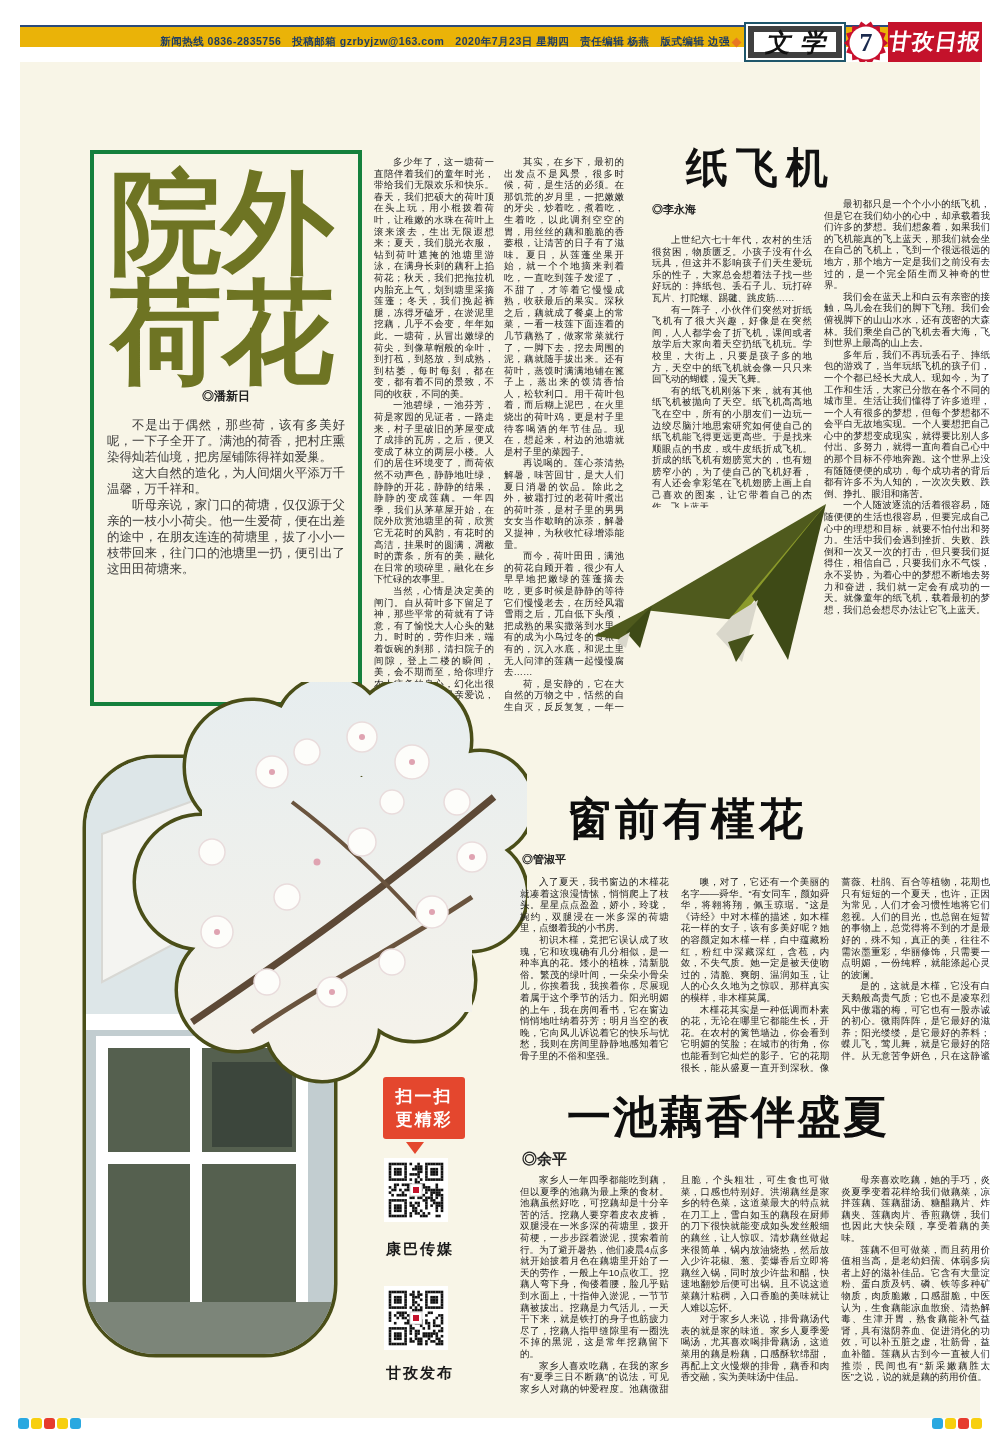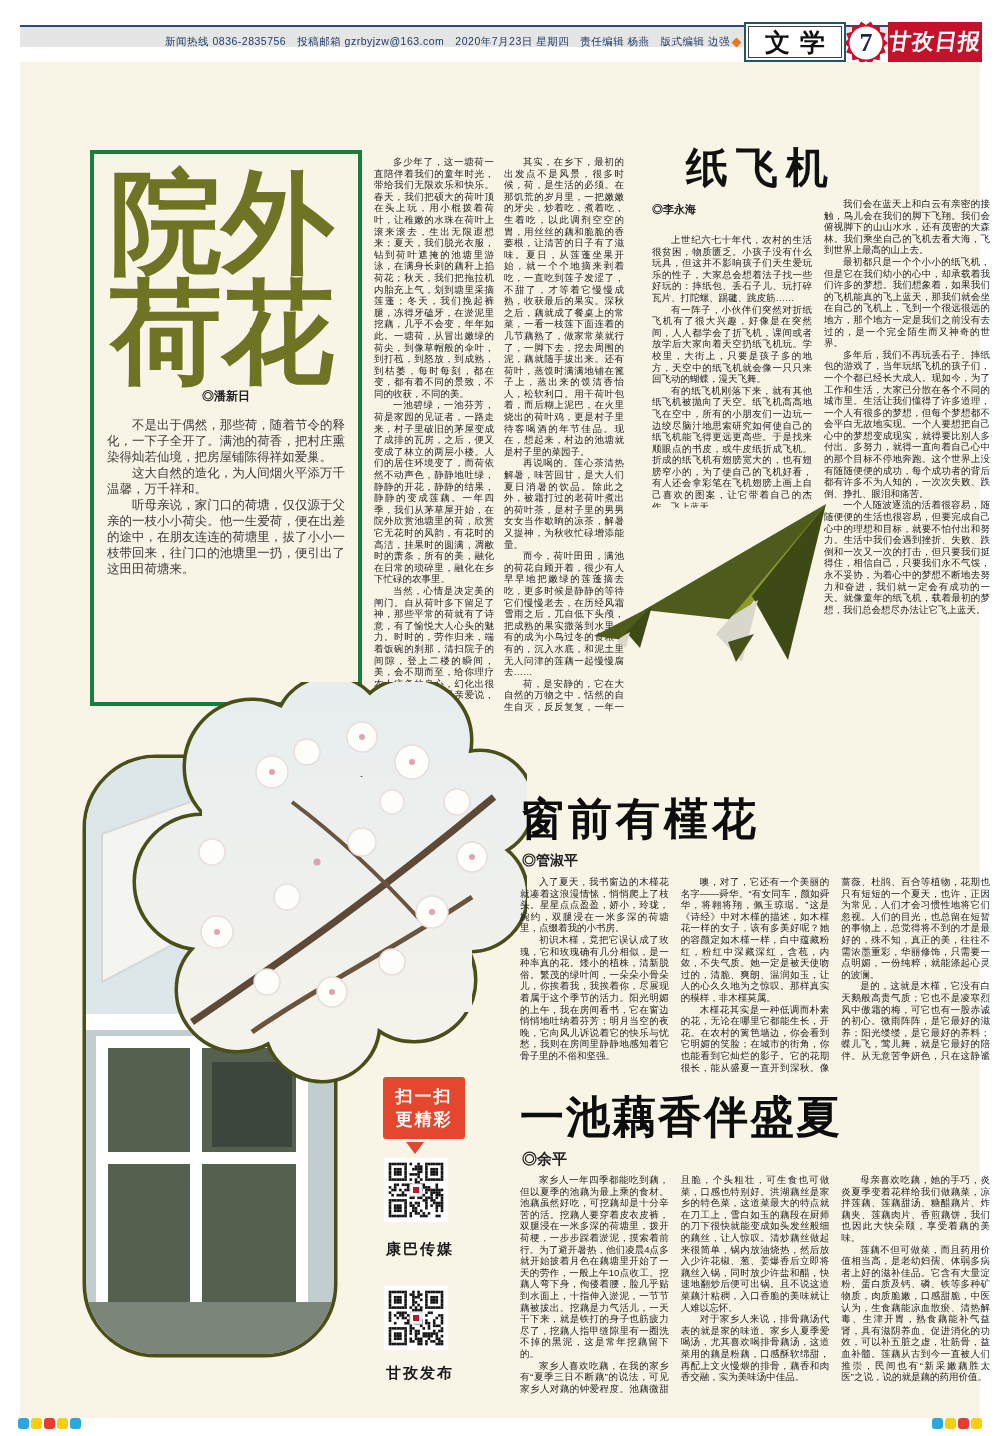--- a/index.html
+++ b/index.html
@@ -1,25 +1,25 @@
 <!DOCTYPE html>
 <html><head>
 <meta charset="utf-8">
 <style>
   html,body{margin:0;padding:0;background:#ffffff;}
   .page{position:relative;width:1000px;height:1436px;background:#ffffff;overflow:hidden;
         font-family:"Liberation Sans",sans-serif;color:#222;}
   
   .topline{position:absolute;left:20px;top:25px;width:960px;height:2px;background:#2b4a7a;}
-  .band{position:absolute;left:20px;top:27px;width:960px;height:20px;background:#e5e5e5;}
+  .band{position:absolute;left:20px;top:27px;width:960px;height:20px;background:#eab308;font-weight:bold;}
   .band-info{position:absolute;right:250px;top:8px;font-size:10.5px;color:#1d3d66;letter-spacing:0.5px;white-space:nowrap;}
   .orange-diamond{position:absolute;left:733px;top:39px;width:7px;height:7px;background:#e87722;transform:rotate(45deg);}
   .section-box{position:absolute;left:744px;top:22px;width:102px;height:40px;background:#ffffff;border:2px solid #1f566b;box-sizing:border-box;}
-  .section-inner{position:absolute;inset:2px;border:1px solid #404040;display:flex;align-items:center;justify-content:center;
-                 font-size:25px;font-weight:bold;letter-spacing:10px;padding-left:10px;color:#111;font-family:"Liberation Serif",serif;}
+  .section-inner{position:absolute;inset:2px;border:6px solid #404040;display:flex;align-items:center;justify-content:center;
+                 font-size:25px;font-weight:bold;letter-spacing:10px;padding-left:10px;color:#111;font-family:"Liberation Serif",serif;font-style:italic;}
   .badge-wrap{position:absolute;left:844px;top:21px;width:44px;height:44px;}
   .badge-num{position:absolute;left:844px;top:21px;width:44px;height:44px;display:flex;align-items:center;justify-content:center;
              font-size:26px;font-weight:bold;color:#1a2a4e;font-family:"Liberation Serif",serif;}
   .masthead{position:absolute;left:888px;top:22px;width:94px;height:40px;background:#c4122b;display:flex;align-items:center;justify-content:center;}
   .masthead span{color:#ffffff;font-size:22px;font-weight:bold;font-family:"Liberation Serif",serif;transform:skewX(-8deg);letter-spacing:1px;}
   
   .content-bg{position:absolute;left:20px;top:62px;width:960px;height:1356px;background:#f8f5e7;}
   
   .lotus-box{position:absolute;left:90px;top:150px;width:272px;height:556px;border:4px solid #15803d;box-sizing:border-box;}
   .big-row{display:flex;justify-content:space-between;padding:0 16px;font-family:"Liberation Serif",serif;
@@ -52,23 +52,23 @@
             color:#fff;font-weight:bold;font-size:17px;line-height:23px;text-align:center;padding-top:8px;box-sizing:border-box;letter-spacing:2px;}
   .scan-arrow{position:absolute;left:406px;top:1142px;width:0;height:0;
               border-left:9px solid transparent;border-right:9px solid transparent;border-top:12px solid #e4472e;}
   .qr{position:absolute;width:64px;height:64px;background:#fff;}
   .qr1{left:384px;top:1158px;}
   .qr2{left:384px;top:1286px;}
   .qr-caption{position:absolute;width:80px;text-align:left;font-size:15px;font-weight:600;color:#1a1a1a;letter-spacing:2px;}
   .cap1{left:386px;top:1240px;}
   .cap2{left:386px;top:1364px;}
   
-  .art-title{position:absolute;font-family:Liberation Sans, sans-serif;font-weight:bold;color:#0d0d0d;}
+  .art-title{position:absolute;font-family:Liberation Sans, sans-serif;font-weight:bold;color:#0d0d0d;margin-left:47px;}
   .hib-title{left:520px;top:790px;font-size:44px;letter-spacing:4px;}
-  .hib-author{position:absolute;left:522px;top:852px;font-size:14px;font-weight:bold;}
+  .hib-author{position:absolute;left:522px;top:852px;font-size:11px;font-weight:bold;}
   .hib-body{position:absolute;left:520px;top:876px;width:470px;height:198px;}
   .root-title{left:520px;top:1088px;font-size:44px;letter-spacing:2px;}
   .root-author{position:absolute;left:522px;top:1150px;font-size:15px;font-weight:bold;}
   .root-body{position:absolute;left:520px;top:1174px;width:470px;height:246px;}
   
   .marks{position:absolute;display:flex;gap:2px;}
   .marks-left{left:18px;top:1418px;}
   .marks-right{right:18px;top:1418px;}
   .mark{width:11px;height:11px;border-radius:3px;}
 </style>
@@ -94,21 +94,21 @@
     <span>甘孜日报</span>
   </div>
 
   <div class="content-bg"></div>
 
   <div class="lotus-box">
     <div class="big-row first">院外</div>
     <div class="big-row">荷花</div>
     <div class="lotus-author">◎潘新日</div>
     <div class="lotus-intro">
-        <p>不是出于偶然，那些荷，随着节令的释化，一下子全开了。满池的荷香，把村庄熏染得灿若仙境，把房屋铺陈得祥如爱巢。</p>
+        <p>不是出于偶然，那些荷，该有多美好呢，一下子全开了。满池的荷香，把村庄熏染得灿若仙境，把房屋铺陈得祥如爱巢。</p>
         <p>这大自然的造化，为人间烟火平添万千温馨，万千祥和。</p>
         <p>听母亲说，家门口的荷塘，仅仅源于父亲的一枝小小荷尖。他一生爱荷，便在出差的途中，在朋友连连的荷塘里，拔了小小一枝带回来，往门口的池塘里一扔，便引出了这田田荷塘来。</p>
       </div>
   </div>
 
   <div class="lotus-body bodytext cols2">
       <p>多少年了，这一塘荷一直陪伴着我们的童年时光，带给我们无限欢乐和快乐。春天，我们把硕大的荷叶顶在头上玩，用小棍拨着荷叶，让稚嫩的水珠在荷叶上滚来滚去，生出无限遐想来；夏天，我们脱光衣服，钻到荷叶遮掩的池塘里游泳，在满身长刺的藕秆上掐荷花；秋天，我们把拖拉机内胎充上气，划到塘里采摘莲蓬；冬天，我们挽起裤腿，冻得牙磕牙，在淤泥里挖藕，几乎不会变，年年如此。一塘荷，从冒出嫩绿的荷尖，到像草帽般的伞叶，到打苞，到怒放，到成熟，到枯萎，每时每刻，都在变，都有着不同的景致，不同的收获，不同的美。</p>
       <p>一池碧绿，一池芬芳，荷是家园的见证者，一路走来，村子里破旧的茅屋变成了成排的瓦房，之后，便又变成了林立的两层小楼。人们的居住环境变了，而荷依然不动声色，静静地吐绿，静静的开花，静静的结果，静静的变成莲藕。一年四季，我们从茅草屋开始，在院外欣赏池塘里的荷，欣赏它无花时的风韵，有花时的高洁，挂果时的圆满，凋敝时的萧条，所有的美，融化在日常的琐碎里，融化在乡下忙碌的农事里。</p>
       <p>当然，心情是决定美的闸门。自从荷叶多下留足了神，那些平常的荷就有了诗意，有了愉悦大人心头的魅力。时时的，劳作归来，端着饭碗的刹那，清扫院子的间隙，登上二楼的瞬间，美，会不期而至，给你理疗农人疲惫的身心，幻化出很多好心情，难怪母亲爱说，荷是庄稼长出的笑脸。</p>
       <p>其实，在乡下，最初的出发点不是风景，很多时候，荷，是生活的必须。在那饥荒的岁月里，一把嫩嫩的牙尖，炒着吃，煮着吃，生着吃，以此调剂空空的胃，用丝丝的藕和脆脆的香蒌根，让清苦的日子有了滋味。夏日，从莲蓬坐果开始，就一个个地摘来剥着吃，一直吃到莲子发涩了，不甜了，才等着它慢慢成熟，收获最后的果实。深秋之后，藕就成了餐桌上的常菜，一看一枝莲下面连着的几节藕熟了，做家常菜就行了，一脚下去，挖去周围的泥，藕就随手拔出来。还有荷叶，蒸馍时满满地铺在篦子上，蒸出来的馍清香怡人，松软利口。用干荷叶包着，而后糊上泥巴，在火里烧出的荷叶鸡，更是村子里待客喝酒的年节佳品。现在，想起来，村边的池塘就是村子里的菜园子。</p>
@@ -119,22 +119,22 @@
 
   <div class="plane-art">
     <div class="plane-title">纸飞机</div>
     <div class="plane-author">◎李永海</div>
     <div class="plane-col1 bodytext">
         <p>上世纪六七十年代，农村的生活很贫困，物质匮乏。小孩子没有什么玩具，但这并不影响孩子们天生爱玩乐的性子，大家总会想着法子找一些好玩的：摔纸包、丢石子儿、玩打碎瓦片、打陀螺、踢毽、跳皮筋……</p>
         <p>有一阵子，小伙伴们突然对折纸飞机有了很大兴趣，好像是在突然间，人人都学会了折飞机，课间或者放学后大家向着天空扔纸飞机玩。学校里，大街上，只要是孩子多的地方，天空中的纸飞机就会像一只只来回飞动的蝴蝶，漫天飞舞。</p>
         <p>有的纸飞机刚落下来，就有其他纸飞机被抛向了天空。纸飞机高高地飞在空中，所有的小朋友们一边玩一边绞尽脑汁地思索研究如何使自己的纸飞机能飞得更远更高些。于是找来顺眼点的书皮，或牛皮纸折成飞机。折成的纸飞机有翅膀宽大的，也有翅膀窄小的，为了使自己的飞机好看，有人还会拿彩笔在飞机翅膀上画上自己喜欢的图案，让它带着自己的杰作，飞上蓝天。</p>
       </div>
     <div class="plane-col2 bodytext">
+        <p>最初都只是一个个小小的纸飞机，但是它在我们幼小的心中，却承载着我们许多的梦想。我们想象着，如果我们的飞机能真的飞上蓝天，那我们就会坐在自己的飞机上，飞到一个很远很远的地方，那个地方一定是我们之前没有去过的，是一个完全陌生而又神奇的世界。</p>
         <p>我们会在蓝天上和白云有亲密的接触，鸟儿会在我们的脚下飞翔。我们会俯视脚下的山山水水，还有茂密的大森林。我们乘坐自己的飞机去看大海，飞到世界上最高的山上去。</p>
-        <p>最初都只是一个个小小的纸飞机，但是它在我们幼小的心中，却承载着我们许多的梦想。我们想象着，如果我们的飞机能真的飞上蓝天，那我们就会坐在自己的飞机上，飞到一个很远很远的地方，那个地方一定是我们之前没有去过的，是一个完全陌生而又神奇的世界。</p>
         <p>多年后，我们不再玩丢石子、摔纸包的游戏了，当年玩纸飞机的孩子们，一个个都已经长大成人。现如今，为了工作和生活，大家已分散在各个不同的城市里。生活让我们懂得了许多道理，一个人有很多的梦想，但每个梦想都不会平白无故地实现。一个人要想把自己心中的梦想变成现实，就得要比别人多付出、多努力，就得一直向着自己心中的那个目标不停地奔跑。这个世界上没有随随便便的成功，每个成功者的背后都有许多不为人知的，一次次失败、跌倒、挣扎、眼泪和痛苦。</p>
         <p>一个人随波逐流的活着很容易，随随便便的生活也很容易，但要完成自己心中的理想和目标，就要不怕付出和努力。生活中我们会遇到挫折、失败、跌倒和一次又一次的打击，但只要我们挺得住，相信自己，只要我们永不气馁，永不妥协，为着心中的梦想不断地去努力和奋进，我们就一定会有成功的一天。就像童年的纸飞机，载着最初的梦想，我们总会想尽办法让它飞上蓝天。</p>
       </div>
     <svg class="plane-svg" width="205" height="185" viewBox="0 0 205 185">
       <polygon points="8,118 190,12 100,128" fill="#4f5a1d"></polygon>
       <polygon points="190,12 96,124 114,114" fill="#8b9a2a"></polygon>
       <polygon points="190,12 152,168 116,104" fill="#3e4a16"></polygon>
       <polygon points="96,124 122,108 106,170 80,142" fill="#d9d7cb"></polygon>
       <polygon points="92,150 118,142 100,170" fill="#46521a"></polygon>
     </svg>

